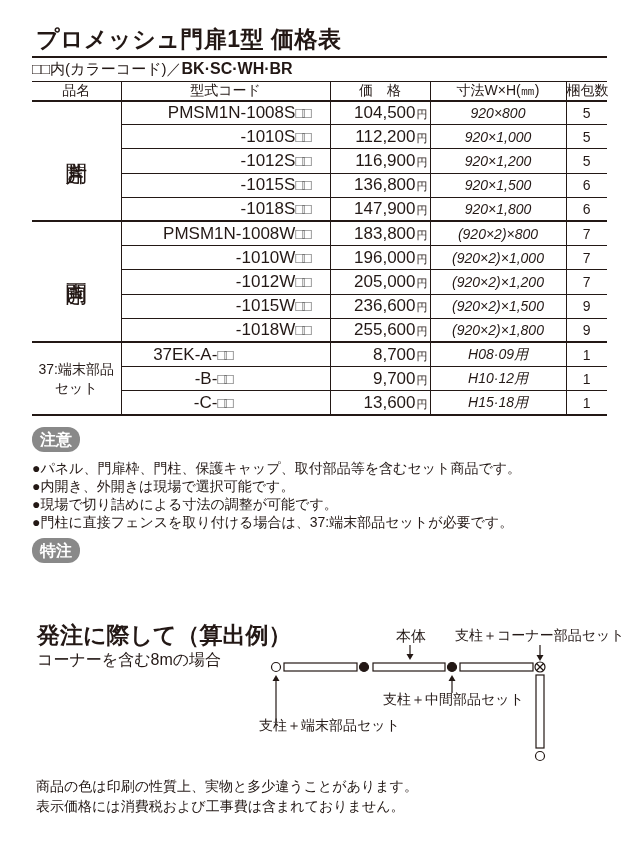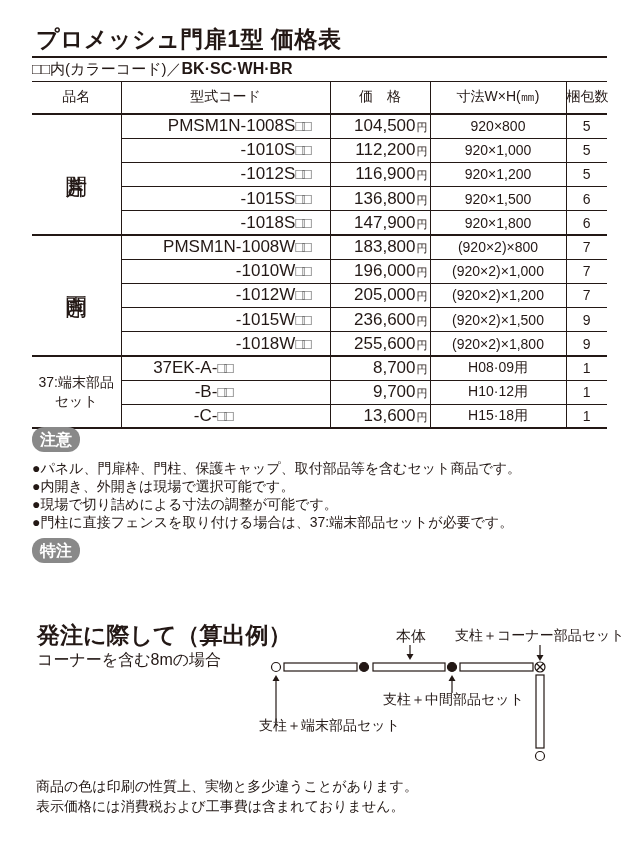--- a/index.html
+++ b/index.html
@@ -11,34 +11,34 @@
     .title { position: absolute; left: 36px; top: 24px; font-size: 23px; font-weight: bold; letter-spacing: 0.5px; white-space: nowrap; }
 
     table.price {
       position: absolute; left: 32px; top: 56px; width: 575px;
       border-collapse: collapse; table-layout: fixed;
     }
     table.price td, table.price th { padding: 0; font-weight: normal; white-space: nowrap; }
     tr.color-row td { height: 24px; border-top: 2.5px solid #231815; border-bottom: 1px solid #231815; font-size: 15px; text-align: left; }
     .color-prefix { font-weight: normal; }
     .color-codes { font-weight: bold; font-size: 16px; }
-    tr.head th { height: 33px; font-size: 14px; border-bottom: 2.5px solid #231815; text-align: center; }
+    tr.head th { height: 19px; font-size: 14px; border-bottom: 2.5px solid #231815; text-align: center; }
     th + th, td.code, td.pricecell, td.size, td.qty { border-left: 1px solid #231815; }
     tr.row td { height: 24.2px; border-bottom: 1px solid #231815; }
     tr.row.last td { border-bottom: 2.5px solid #231815; }
     td.groupname { border-bottom: 2.5px solid #231815 !important; text-align: center; vertical-align: middle; }
     .vert { display: inline-block; writing-mode: vertical-rl; text-orientation: upright; font-size: 22px; letter-spacing: 1px; line-height: 1; }
     .gname-small { font-size: 14px; line-height: 19px; display: block; text-align: center; }
     td.code { font-weight: bold; font-size: 17px; text-align: right; padding-right: 20px !important; }
     td.code.acc { text-align: left; padding-left: 6px !important; }
     .acc-inner { display: inline-block; width: 104px; text-align: right; }
     .boxes { font-weight: normal; font-size: 15px; color: #555; letter-spacing: -2px; }
     td.pricecell { text-align: right; padding-right: 2px !important; font-weight: bold; font-size: 17px; }
     .yen { font-weight: normal; font-size: 11px; margin-left: 1px; }
-    td.size { text-align: center; font-size: 14px; }
+    td.size { text-align: center; font-size: 14px; font-style: italic; }
     td.qty { text-align: center; font-size: 14px; }
 
     .tag { position: absolute; left: 32px; width: 48px; height: 25px; background: #898989; color: #fff; font-weight: bold; font-size: 16px; text-align: center; line-height: 25px; border-radius: 12px; }
     .note { position: absolute; left: 32px; font-size: 14px; line-height: 18px; white-space: nowrap; }
 
     .h2 { position: absolute; left: 37px; top: 620px; font-size: 23px; font-weight: bold; white-space: nowrap; }
     .sub { position: absolute; left: 37px; top: 650px; font-size: 16px; white-space: nowrap; }
     .dlabel { position: absolute; font-size: 14px; white-space: nowrap; }
     svg.diagram { position: absolute; left: 0; top: 0; }
     .foot { position: absolute; left: 36px; font-size: 14px; line-height: 20px; white-space: nowrap; }

